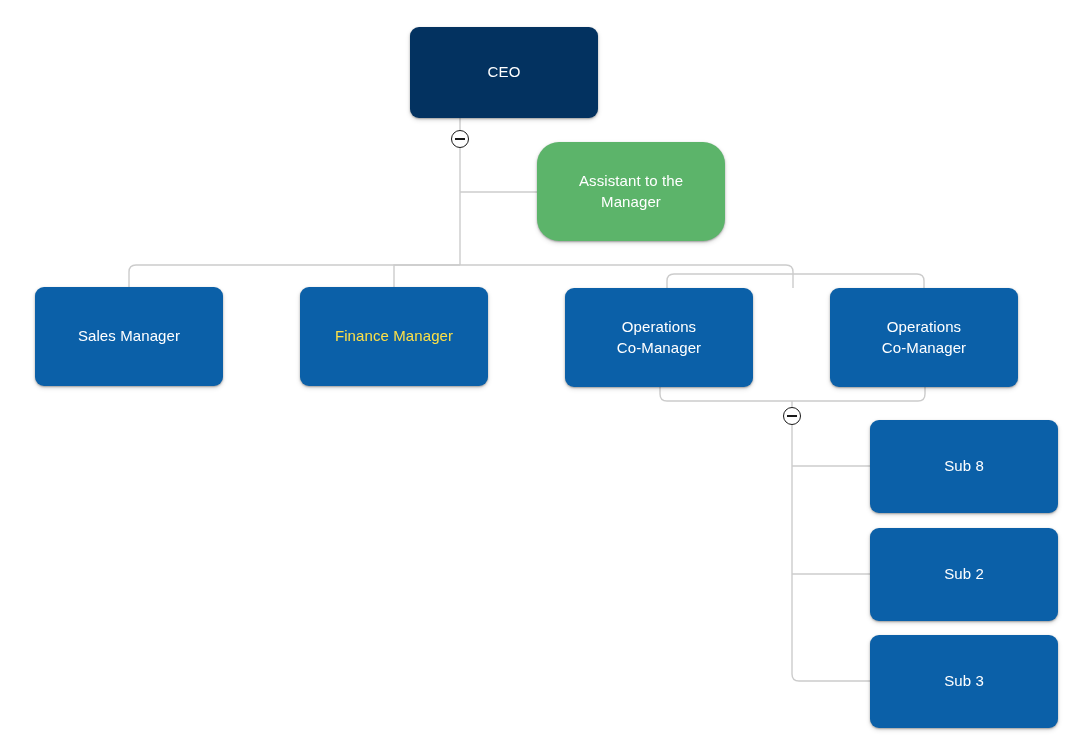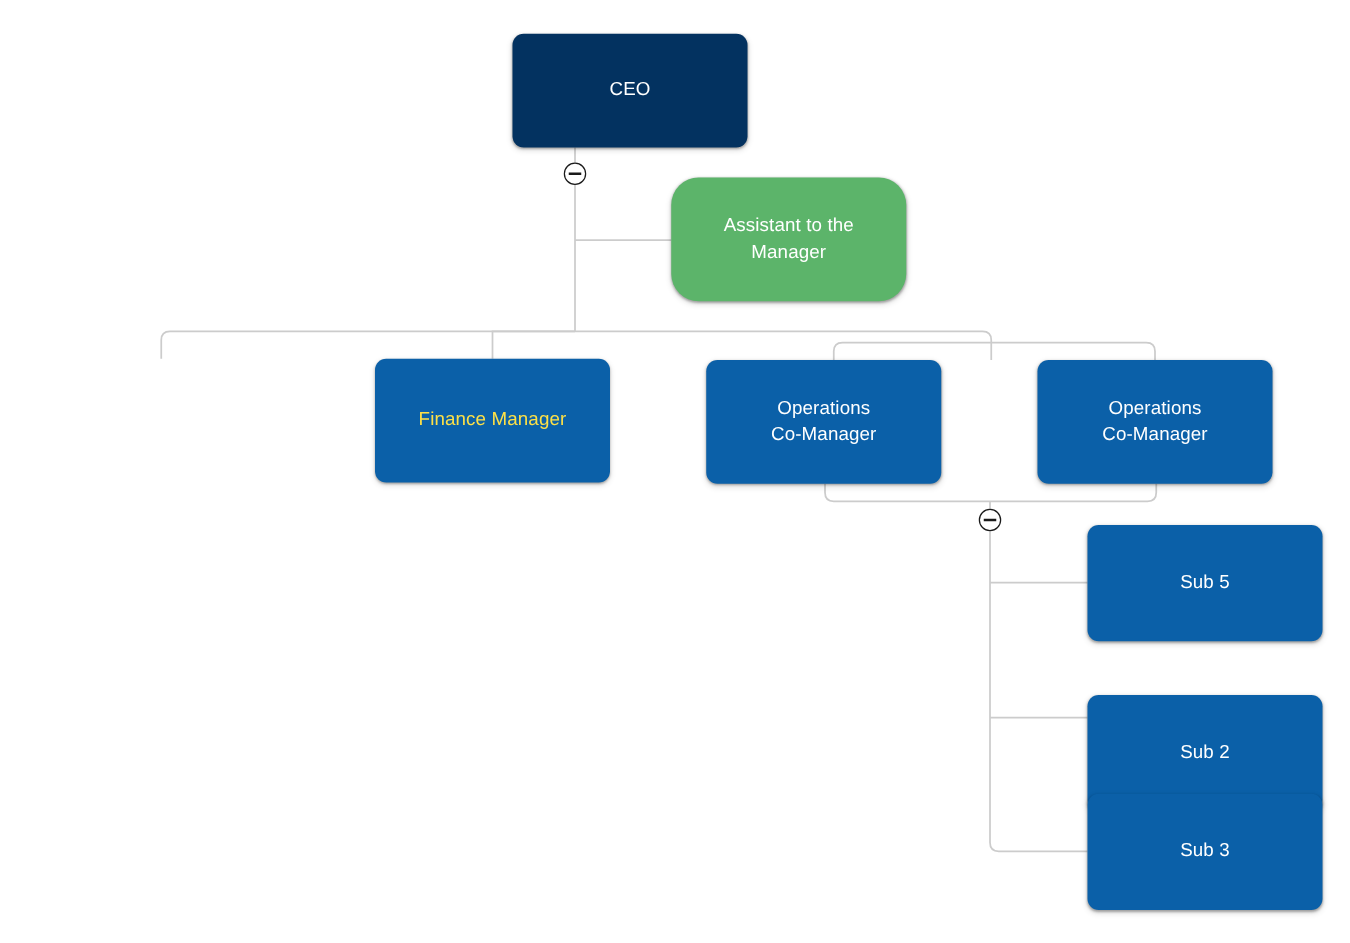--- a/index.html
+++ b/index.html
@@ -99,40 +99,43 @@
 
   <div class="node" id="node-ceo" style="left: 366px; top: 27px; width: 188px; height: 91px; background: rgb(3, 50, 96); color: rgb(255, 255, 255); margin-left: 44px;">
     <span class="node-label">CEO</span>
   </div>
 
   <div class="node" id="node-assistant" style="left: 537px; top: 142px; width: 188px; height: 99px; background: rgb(92, 180, 106); color: rgb(255, 255, 255); border-radius: 22px;">
     <span class="node-label">Assistant to the
 Manager</span>
   </div>
 
+  <div class="node" id="node-sales-manager" style="left: 35px; top: 287px; width: 188px; height: 99px; background: rgb(11, 96, 168); color: rgb(255, 255, 255);">
+    <span class="node-label">Sales Manager</span>
+  </div>
 
   <div class="node" id="node-finance-manager" style="left: 300px; top: 287px; width: 188px; height: 99px; background: rgb(11, 96, 168); color: #fde047;">
     <span class="node-label">Finance Manager</span>
   </div>
 
   <div class="node" id="node-operations-co-manager-1" style="left: 565px; top: 288px; width: 188px; height: 99px; background: rgb(11, 96, 168); color: rgb(255, 255, 255);">
     <span class="node-label">Operations
 Co-Manager</span>
   </div>
 
   <div class="node" id="node-operations-co-manager-2" style="left: 830px; top: 288px; width: 188px; height: 99px; background: rgb(11, 96, 168); color: rgb(255, 255, 255);">
     <span class="node-label">Operations
 Co-Manager</span>
   </div>
 
   <div class="node" id="node-sub-1" style="left: 870px; top: 420px; width: 188px; height: 93px; background: rgb(11, 96, 168); color: rgb(255, 255, 255);">
-    <span class="node-label">Sub 5</span>
+    <span class="node-label">Sub 8</span>
   </div>
 
-  <div class="node" id="node-sub-2" style="left: 870px; top: 528px; width: 188px; height: 93px; background: rgb(11, 96, 168); color: rgb(255, 255, 255); margin-top: 28px;">
+  <div class="node" id="node-sub-2" style="left: 870px; top: 528px; width: 188px; height: 93px; background: rgb(11, 96, 168); color: rgb(255, 255, 255);">
     <span class="node-label">Sub 2</span>
   </div>
 
   <div class="node" id="node-sub-3" style="left: 870px; top: 635px; width: 188px; height: 93px; background: rgb(11, 96, 168); color: rgb(255, 255, 255);">
     <span class="node-label">Sub 3</span>
   </div>
 
   <div class="toggle" id="toggle-ceo" style="left: 451px; top: 130px; border-color: rgb(26, 26, 26);"></div>
 
   <div class="toggle" id="toggle-operations" style="left: 783px; top: 407px; border-color: rgb(26, 26, 26);"></div>

